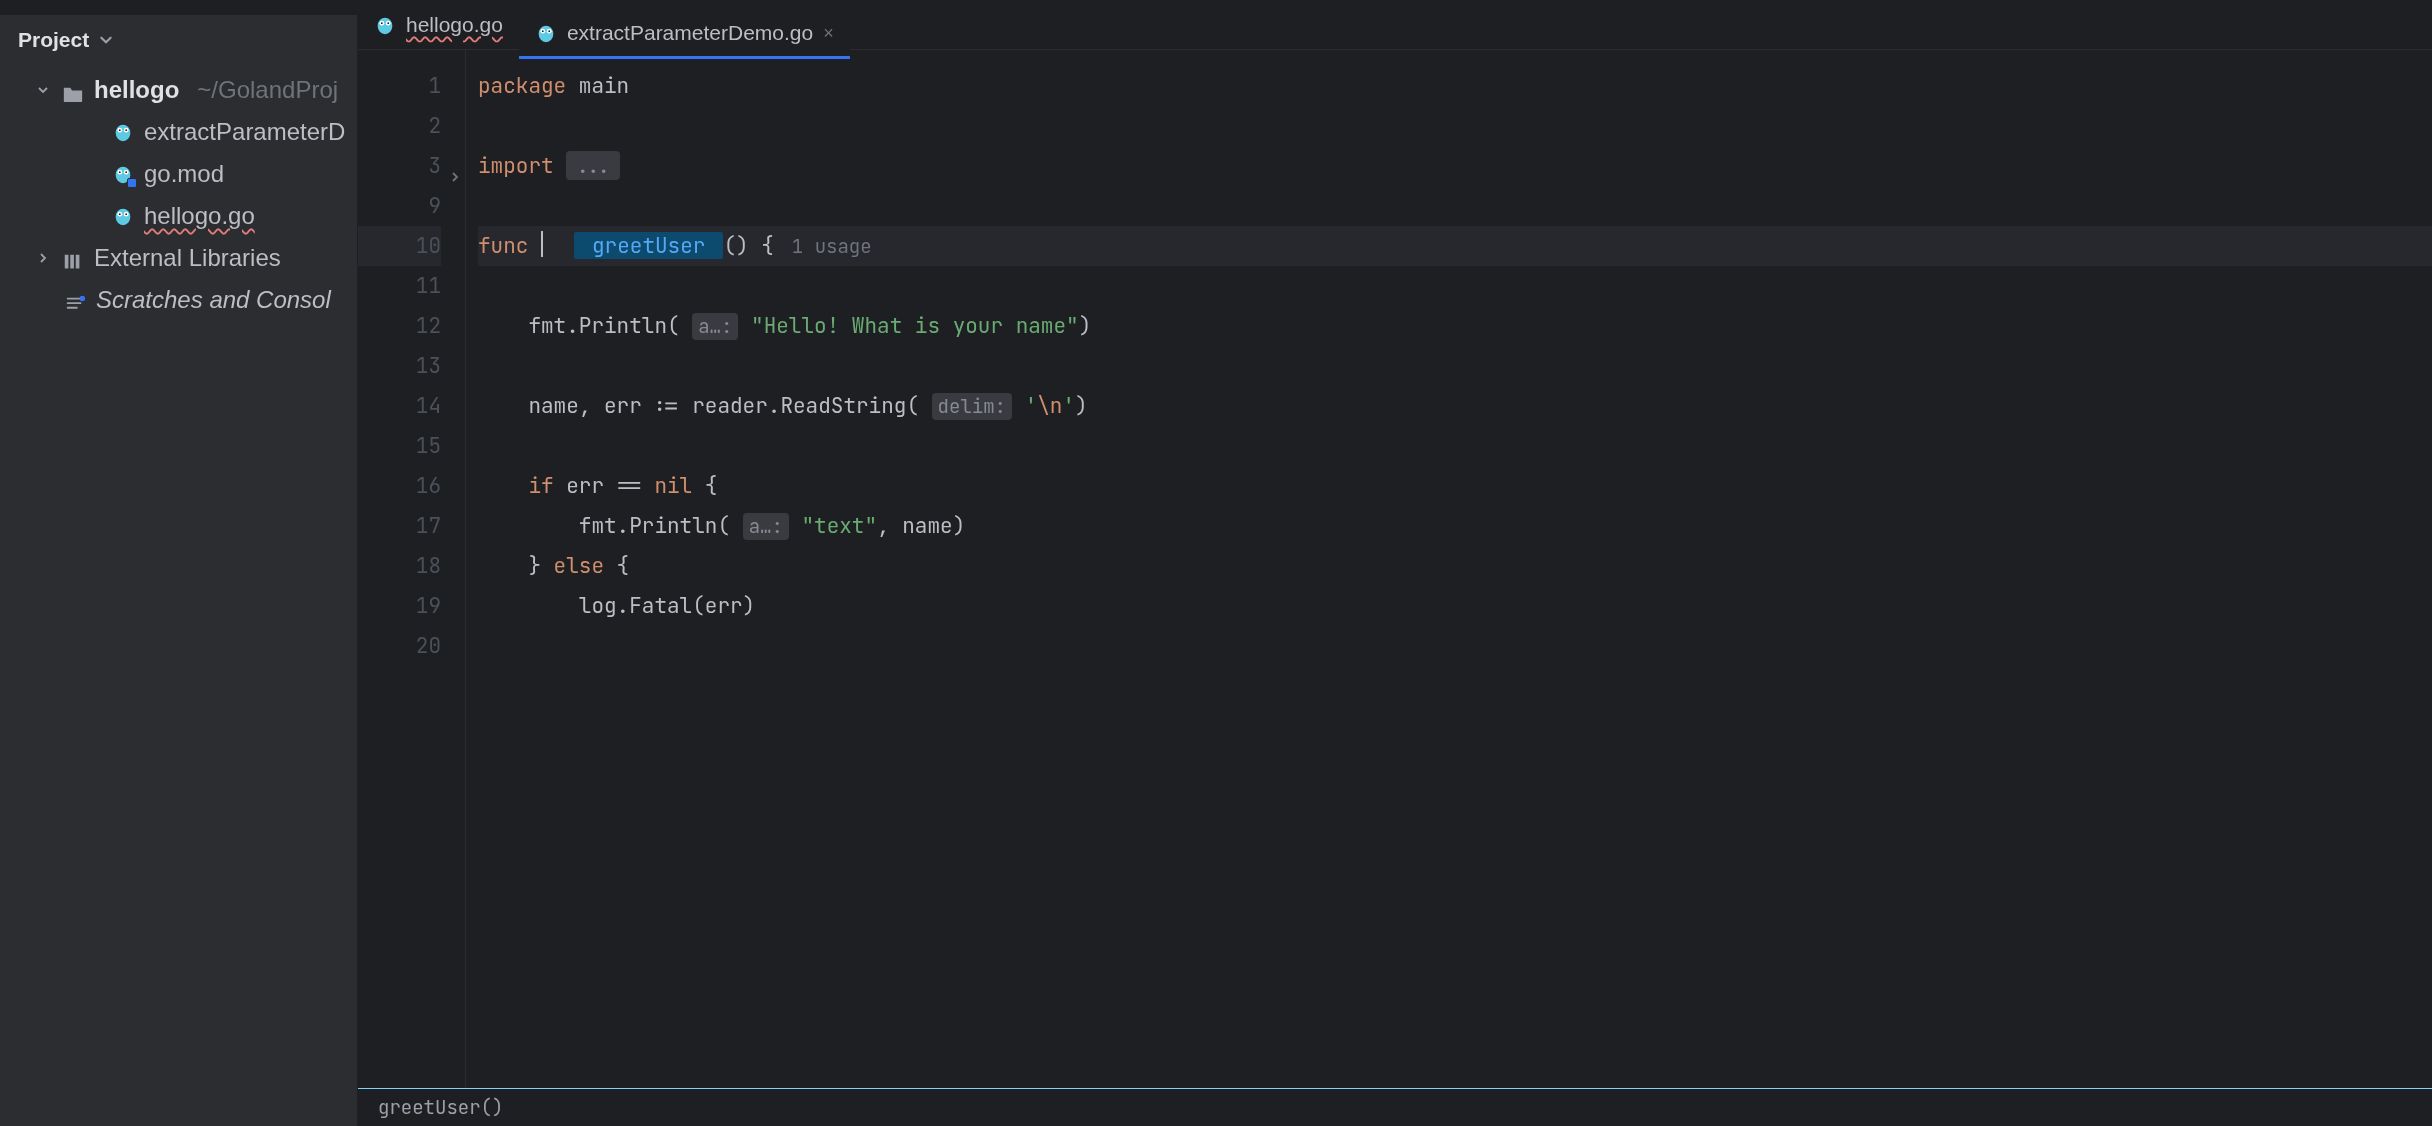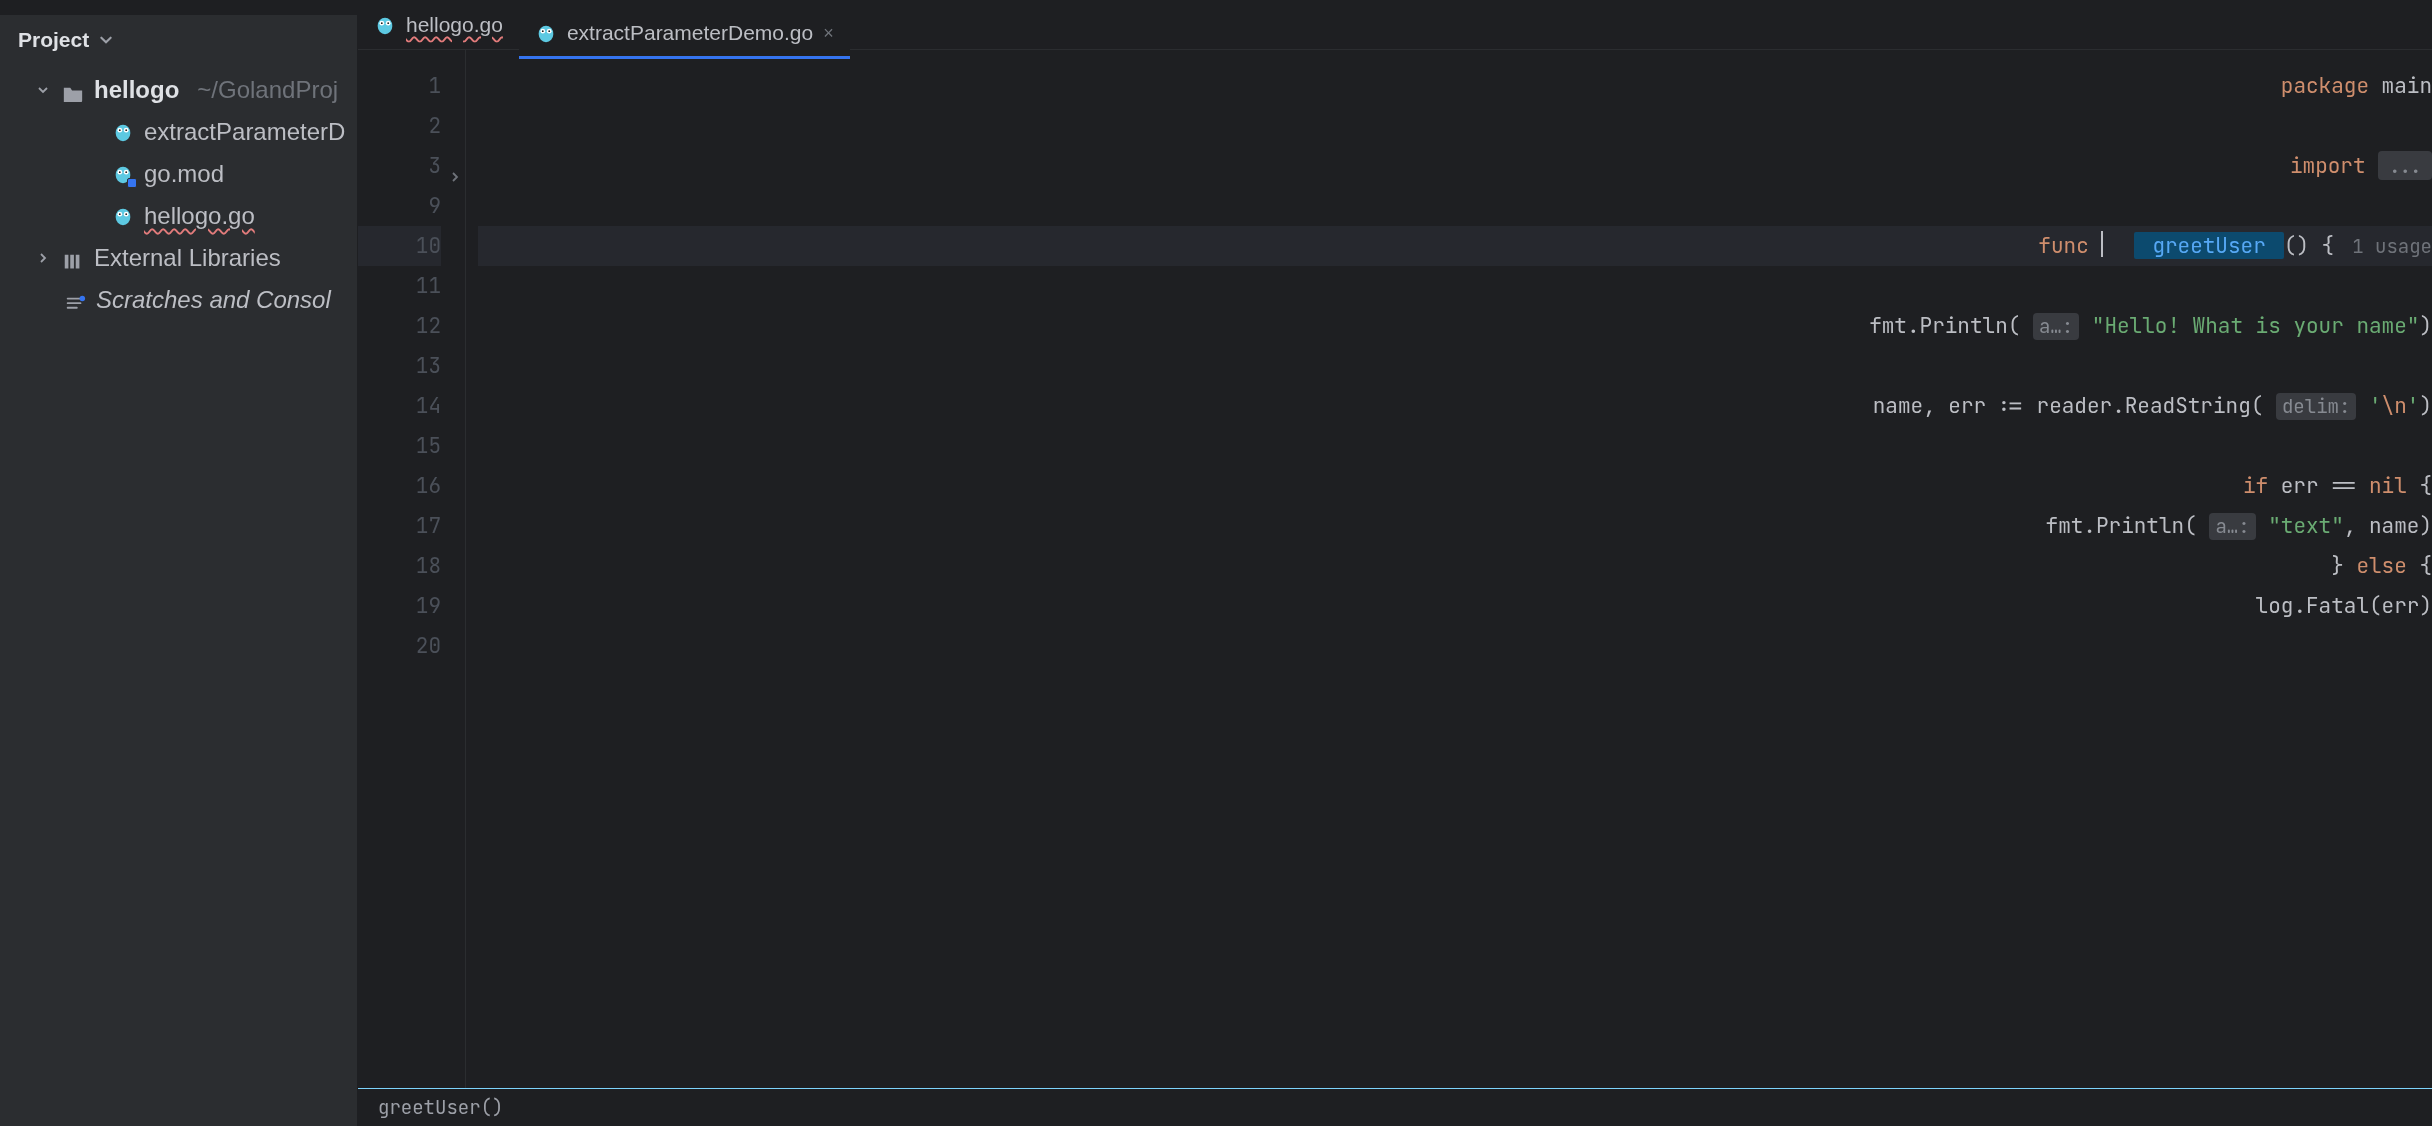--- a/index.html
+++ b/index.html
@@ -25,21 +25,21 @@
   .editor { flex: 1; display: flex; flex-direction: column; min-width: 0; }
   .tabs { display: flex; align-items: center; height: 50px; background: #1e1f22; border-bottom: 1px solid #2b2d30; }
   .tab { display: flex; align-items: center; height: 100%; padding: 0 16px; gap: 10px; color: #bcbec4; position: relative; cursor: pointer; }
   .tab.active { background: #1e1f22; margin-top: 17px; }
   .tab.active::after { content:""; position:absolute; left:0; right:0; bottom:-1px; height:3px; background:#3574f0; }
   .tab .close { color: #6f737a; font-size: 18px; }
   .code-area { flex: 1; display: flex; min-height: 0; font-family: "JetBrains Mono", Menlo, Consolas, monospace; font-size: 21px; line-height: 40px; }
   .gutter { width: 108px; background: #1e1f22; color: #4b5059; text-align: right; padding-right: 24px; padding-top: 16px; user-select:none; border-right: 1px solid #2b2d30; }
   .gutter .ln { height: 40px; position: relative; }
   .gutter .fold { position:absolute; right:-20px; top:10px; color:#6f737a; }
-  .code { flex:1; padding: 16px 0 0 12px; position: relative; text-align: right; }
+  .code { flex:1; padding: 16px 0 0 12px; position: relative; }
   .code .line { height: 40px; white-space: pre; }
   .code .line.current { background: #26282e; }
   .code .line.current::before { content:""; position:absolute; left:-120px; width:120px; height:40px; background:#26282e; z-index:-1; }
   .cursor { display:inline-block; width:2px; height:26px; background:#bcbec4; vertical-align:-4px; margin-right:-2px; }
   .k { color:#cf8e6d; } 
   .s { color:#6aab73; } 
   .fn { color:#bcbec4; }
   .id { color:#bcbec4; }
   .def { color:#56a8f5; background:#0c4a6e; padding:0 18px; border-radius:2px;margin-left:33px; }
   .call { color:#bcbec4; }

